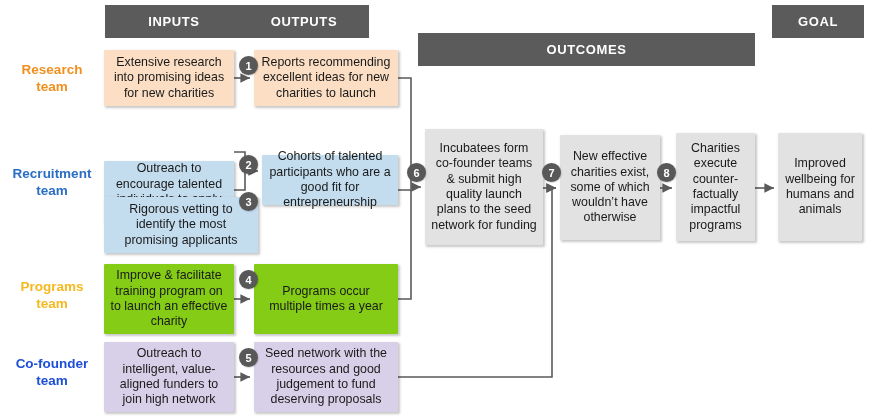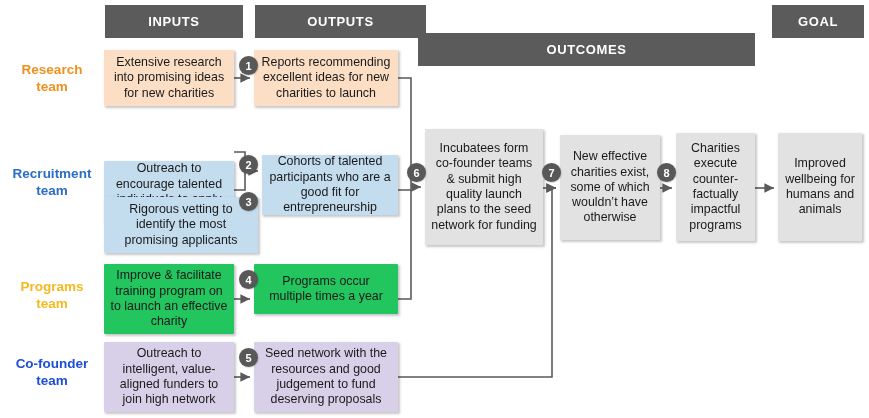--- a/index.html
+++ b/index.html
@@ -57,21 +57,21 @@
     justify-content: center;
     text-align: center;
     font-size: 12.4px;
     line-height: 15.3px;
     color: #1a1a1a;
     padding: 3px 6px;
     box-shadow: 1.5px 1.5px 2.5px rgba(0,0,0,0.22);
   }
   .n-peach  { background: #fbdec4; }
   .n-blue   { background: #c3dcee; }
-  .n-yellow { background: #22c55e; }
+  .n-yellow { background: #84cc16; }
   .n-purple { background: #d8d0e8; }
   .n-gray   { background: #e2e2e2; }
 
   .badge {
     position: absolute;
     width: 19px;
     height: 19px;
     border-radius: 50%;
     background: #585858;
     color: #ffffff;
@@ -102,21 +102,21 @@
         <path d="M 398 78 L 411 78 L 411 299 L 398 299 M 398 190 L 411 190 M 411 187 L 421 187" stroke="#5a5a5a" fill="none" stroke-width="1.6" marker-end="url(#ah)"></path>
         <path d="M 398 377 L 552 377 L 552 188 L 556 188" stroke="#5a5a5a" fill="none" stroke-width="1.6" marker-end="url(#ah)"></path>
         <path d="M 543 188 L 556 188" stroke="#5a5a5a" fill="none" stroke-width="1.6" marker-end="url(#ah)"></path>
         <path d="M 660 188 L 672 188" stroke="#5a5a5a" fill="none" stroke-width="1.6" marker-end="url(#ah)"></path>
         <path d="M 755 188 L 774 188" stroke="#5a5a5a" fill="none" stroke-width="1.6" marker-end="url(#ah)"></path>
       </g>
   </svg>
 
   <div id="headers-layer">
       <div class="hdr" style="left: 105px; top: 5px; width: 138px; height: 33px;">INPUTS</div>
-      <div class="hdr" style="left: 255px; top: 5px; width: 171px; height: 33px;">OUTPUTS</div>
+      <div class="hdr" style="left: 239px; top: 5px; width: 130px; height: 33px;">OUTPUTS</div>
       <div class="hdr" style="left: 418px; top: 5px; width: 337px; height: 33px; margin-top: 28px;">OUTCOMES</div>
       <div class="hdr" style="left: 772px; top: 5px; width: 92px; height: 33px;">GOAL</div>
     </div>
   <div id="rowlabels-layer">
       <div class="rowlabel" style="left: 4px; top: 58px; width: 96px; height: 40px; color: rgb(240, 144, 31);">
         <div><span>Research</span><br><span>team</span></div>
       </div>
       <div class="rowlabel" style="left: 0px; top: 162px; width: 104px; height: 40px; color: rgb(43, 111, 196);">
         <div><span>Recruitment</span><br><span>team</span></div>
       </div>
@@ -133,27 +133,27 @@
       </div>
       <div class="node n-peach" style="left: 254px; top: 50px; width: 144px; height: 56px;">
         <span>Reports recommending excellent ideas for new charities to launch</span>
       </div>
       <div class="node n-blue" style="left: 104px; top: 117px; width: 130px; height: 62px; margin-top: 44px;">
         <span>Outreach to encourage talented individuals to apply to the program</span>
       </div>
       <div class="node n-blue" style="left: 104px; top: 197px; width: 154px; height: 56px;">
         <span>Rigorous vetting to identify the most promising applicants</span>
       </div>
-      <div class="node n-blue" style="left: 262px; top: 155px; width: 136px; height: 60px;">
+      <div class="node n-blue" style="left: 262px; top: 155px; width: 136px; height: 50px;">
         <span>Cohorts of talented participants who are a good fit for entrepreneurship</span>
       </div>
       <div class="node n-yellow" style="left: 104px; top: 264px; width: 130px; height: 70px;">
         <span>Improve &amp; facilitate training program on to launch an effective charity</span>
       </div>
-      <div class="node n-yellow" style="left: 254px; top: 264px; width: 144px; height: 50px;">
+      <div class="node n-yellow" style="left: 254px; top: 264px; width: 144px; height: 70px;">
         <span>Programs occur multiple times a year</span>
       </div>
       <div class="node n-purple" style="left: 104px; top: 342px; width: 130px; height: 70px;">
         <span>Outreach to intelligent, value-aligned funders to join high network</span>
       </div>
       <div class="node n-purple" style="left: 254px; top: 342px; width: 144px; height: 70px;">
         <span>Seed network with the resources and good judgement to fund deserving proposals</span>
       </div>
       <div class="node n-gray" style="left: 425px; top: 129px; width: 118px; height: 116px;">
         <span>Incubatees form co-founder teams &amp; submit high quality launch plans to the seed network for funding</span>

